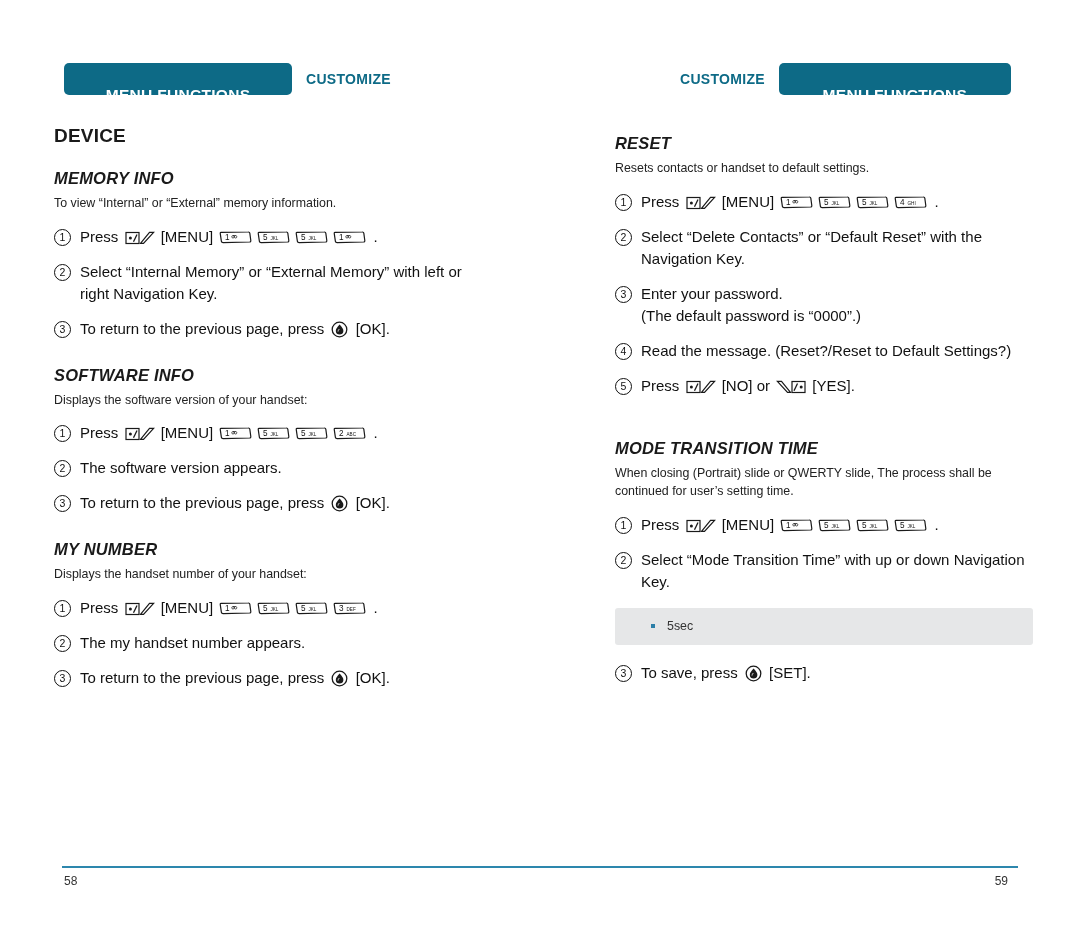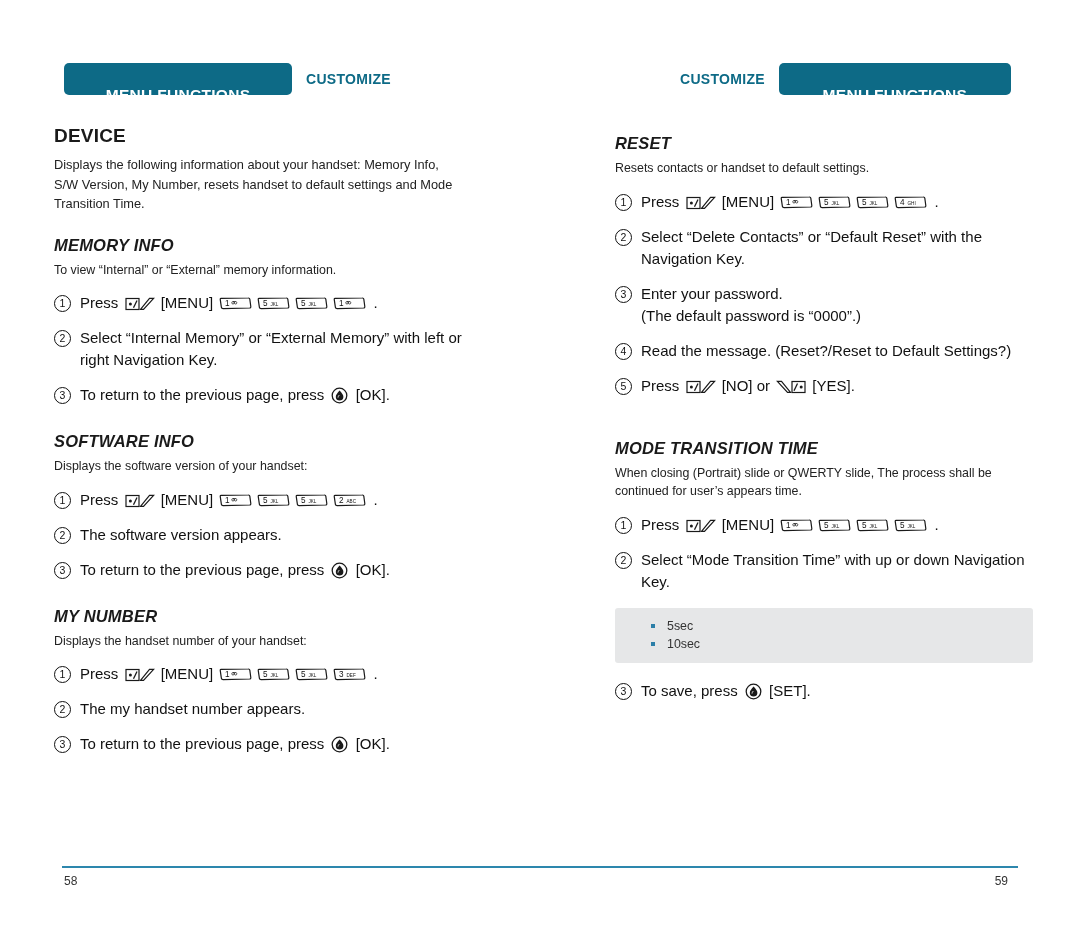--- a/index.html
+++ b/index.html
@@ -165,21 +165,20 @@
   <div class="page page-left">
 
     <div class="header-row header-left">
       <div class="tab-banner left-banner">MENU FUNCTIONS</div>
       <div class="tab-secondary">CUSTOMIZE</div>
     </div>
 
     <div style="position:absolute; left:54px; top:125px; width:412px;">
 
       <h1 class="h1-title">DEVICE</h1>
-      <p class="desc desc-lg" style="margin-top:8px;">Displays the following information about your handset: Memory Info, S/W Version, My Number, resets handset to default settings and Mode Transition Time.</p>
 
       <div id="left-subsections">
           <div style="margin-top: 22px;">
             <h2 class="h2-title">MEMORY INFO</h2>
             <p class="desc" style="margin-top: 6px;">To view “Internal” or “External” memory information.</p>
             <div class="step" style="margin-top: 13px;">
               <div class="step-num">1</div>
               <div class="step-body">Press <svg class="softkey" width="30" height="16" viewBox="0 0 30 16" aria-hidden="true">
     <rect x="1" y="2.5" width="13" height="11" fill="#fff" stroke="#1a1a1a" stroke-width="1.2"></rect>
     <circle cx="5.4" cy="8" r="1.5" fill="#1a1a1a"></circle>
@@ -391,21 +390,21 @@
   </svg> [NO] or <svg class="softkey" width="30" height="16" viewBox="0 0 30 16" aria-hidden="true">
     <path d="M14.5 13.4 L5.5 2.4 L1.4 2.4 L11.5 13.4 Z" fill="#fff" stroke="#1a1a1a" stroke-width="1.2"></path>
     <rect x="16" y="2.5" width="13" height="11" fill="#fff" stroke="#1a1a1a" stroke-width="1.2"></rect>
     <path d="M18 11.8 L21.5 4.5" stroke="#1a1a1a" stroke-width="1.3"></path>
     <circle cx="25.2" cy="8" r="1.5" fill="#1a1a1a"></circle>
   </svg> [YES].</div>
             </div>
           </div>
           <div style="margin-top: 42px;">
             <h2 class="h2-title">MODE TRANSITION TIME</h2>
-            <p class="desc" style="margin-top: 6px;">When closing (Portrait) slide or QWERTY slide, The process shall be continued for user’s appears time.</p>
+            <p class="desc" style="margin-top: 6px;">When closing (Portrait) slide or QWERTY slide, The process shall be continued for user’s setting time.</p>
             <div class="step" style="margin-top: 13px;">
               <div class="step-num">1</div>
               <div class="step-body">Press <svg class="softkey" width="30" height="16" viewBox="0 0 30 16" aria-hidden="true">
     <rect x="1" y="2.5" width="13" height="11" fill="#fff" stroke="#1a1a1a" stroke-width="1.2"></rect>
     <circle cx="5.4" cy="8" r="1.5" fill="#1a1a1a"></circle>
     <path d="M8.5 11.8 L12 4.5" stroke="#1a1a1a" stroke-width="1.3"></path>
     <path d="M15.5 13.4 L24.5 2.4 L28.6 2.4 L18.5 13.4 Z" fill="#fff" stroke="#1a1a1a" stroke-width="1.2"></path>
   </svg> [MENU] <svg class="keyicon" width="34" height="17" viewBox="0 0 34 17" aria-hidden="true">
     <path d="M2.2 3.4 Q1 3.2 1.3 4.8 L2.4 12.3 Q2.6 13.6 4.1 13.6 L30.5 13.0 Q32 12.9 31.8 11.5 L30.8 4.2 Q30.6 2.9 29.2 3.0 Z" fill="#ffffff" stroke="#1a1a1a" stroke-width="1.2"></path>
     <text class="k-digit" x="6" y="11.4" font-family="'Liberation Sans', sans-serif" font-size="8.2" fill="#111">1</text>
@@ -430,24 +429,20 @@
   </svg> .</div>
             </div>
             <div class="step" style="margin-top: 13px;">
               <div class="step-num">2</div>
               <div class="step-body">Select “Mode Transition Time” with up or down Navigation Key.</div>
             </div>
             <div class="option-box" style="margin-top: 15px;">
               <div class="option-item">
                 <span class="bullet-sq"></span>
                 <span>5sec</span>
-              </div>
-              <div class="option-item">
-                <span class="bullet-sq"></span>
-                <span>10sec</span>
               </div>
             </div>
             <div class="step" style="margin-top: 17px;">
               <div class="step-num">3</div>
               <div class="step-body">To save, press <svg class="okkey" width="17" height="17" viewBox="0 0 17 17" aria-hidden="true">
     <circle cx="8.5" cy="8.5" r="7.3" fill="#fff" stroke="#1a1a1a" stroke-width="1.3"></circle>
     <path d="M8.6 3.6 C10.9 6.3 12.4 7.9 12.4 9.9 C12.4 12.1 10.7 13.5 8.6 13.5
              C6.4 13.5 4.8 12.1 4.8 9.9 C4.8 7.9 6.3 6.3 8.6 3.6 Z" fill="#1a1a1a"></path>
     <path d="M7.0 10.6 C7.0 9.6 7.6 8.8 8.3 8.0" stroke="#ffffff" stroke-width="0.8" fill="none"></path>
   </svg> [SET].</div>

